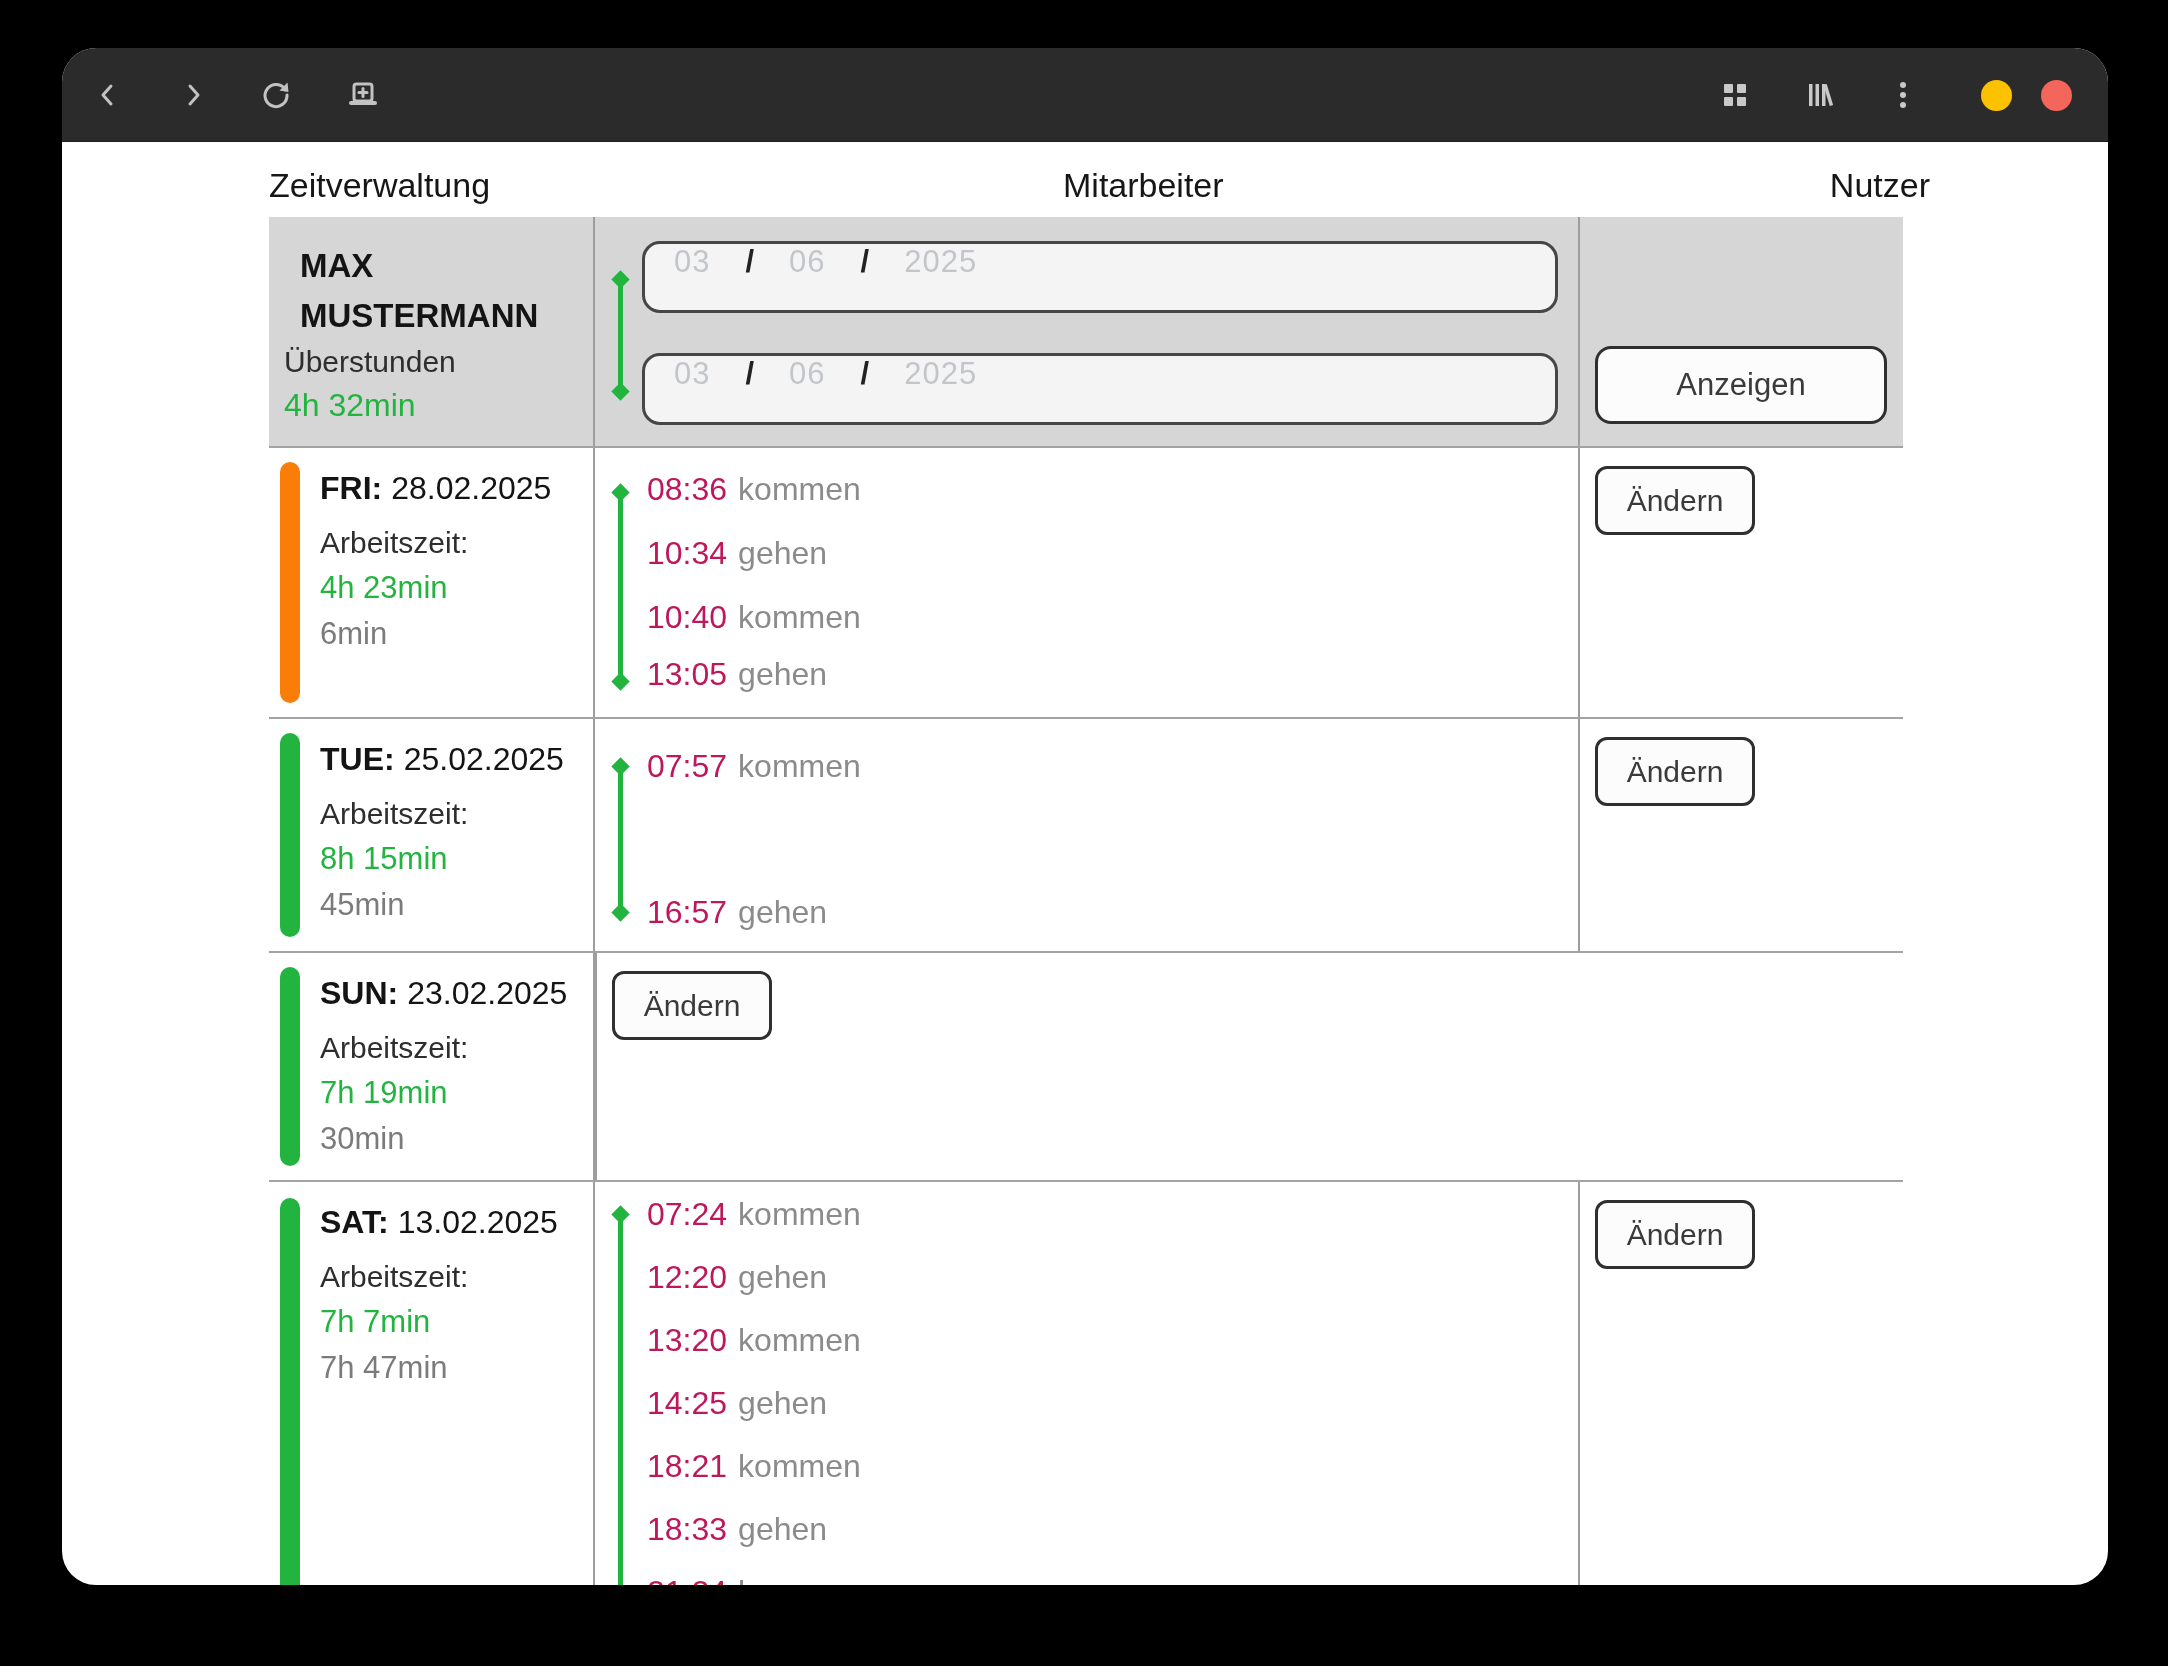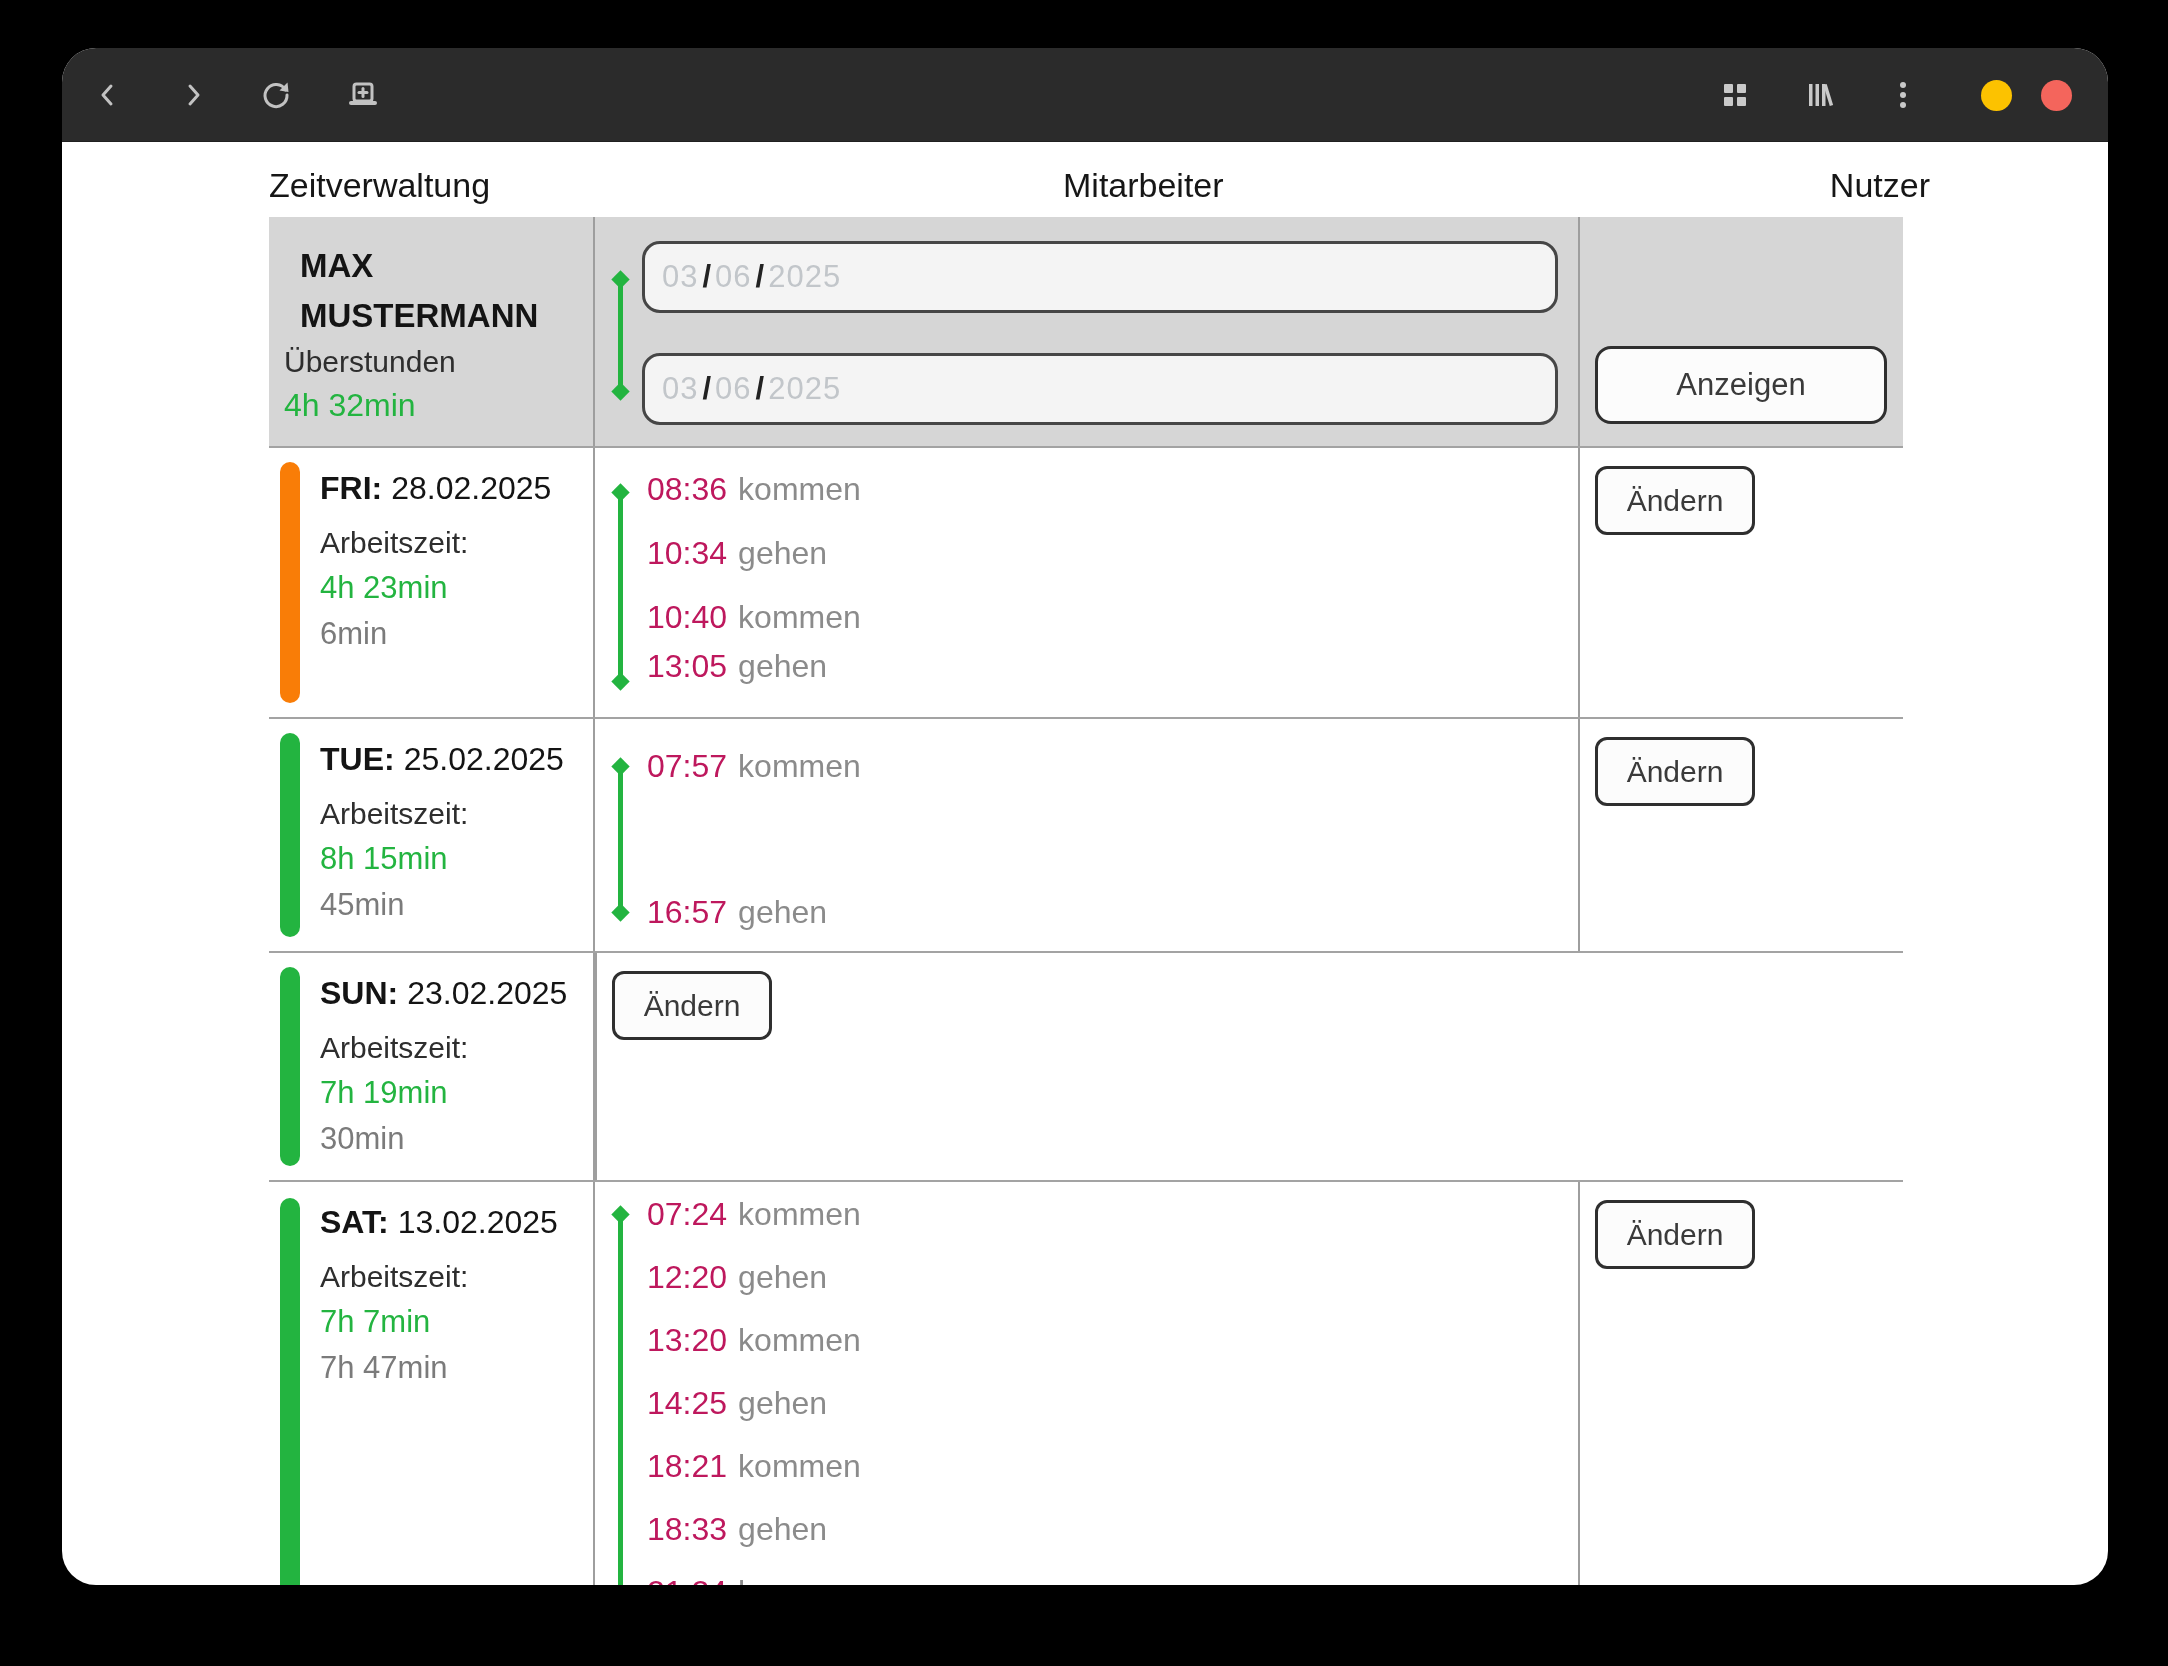--- a/index.html
+++ b/index.html
@@ -33,22 +33,22 @@
   .c3 { position:relative; border-left:2px solid #9e9e9e; }
   .hdr { background:#d6d6d6; }
 
   
   .hname { position:absolute; left:15px; font-size:33px; font-weight:700; color:#141414;margin-left:16px; }
   .hover-label { position:absolute; left:15px; top:128px; font-size:30px; color:#2e2e2e; }
   .hover-value { position:absolute; left:15px; top:170px; font-size:32px; }
 
   
   .dinput { position:absolute; left:47px; width:916px; height:72px; background:#f4f4f4;
-            border:3px solid #464646; border-radius:18px; display:flex; align-items:center;
-            padding-left:17px; font-size:31px; cursor:text; }
+            border:3px solid #464646; border-radius:18px; display:flex; 
+            padding-left:29px; font-size:31px; cursor:text;gap:31px; }
   .dinput .num { color:#c2c6ca; letter-spacing:1px; }
   .dinput .sep { color:#222; font-weight:700; margin:0 4px; }
 
   
   .btn { position:absolute; display:flex; align-items:center; justify-content:center;
          background:#fcfcfc; border:3px solid #2f2f2f; color:#3a3a3a; cursor:pointer; }
   .btn-show { left:15px; top:129px; width:292px; height:78px; border-radius:16px; font-size:31px; }
   .btn-change { left:15px; top:18px; width:160px; height:69px; border-radius:12px; font-size:30px; }
 
   
@@ -184,21 +184,21 @@
           <div class="dtime">4h 23min</div>
           <div class="dbreak">6min</div>
         </div>
         <div class="c2">
           <div class="tline" style="top:44px;height:190px"></div>
           <div class="dia" style="top:38px"></div>
           <div class="dia" style="top:227px"></div>
           <div class="entry" style="top:23px"><span class="t">08:36</span><span class="w">kommen</span></div>
           <div class="entry" style="top:87px"><span class="t">10:34</span><span class="w">gehen</span></div>
           <div class="entry" style="top:151px"><span class="t">10:40</span><span class="w">kommen</span></div>
-          <div class="entry" style="top:200px"><span class="t">13:05</span><span class="w">gehen</span></div>
+          <div class="entry" style="top:208px"><span class="t">13:05</span><span class="w">gehen</span></div>
         </div>
         <div class="c3">
           <button class="btn btn-change">Ändern</button>
         </div>
       </div>
 
       <div class="trow" style="height:234px">
         <div class="c1">
           <div class="daybar" style="top: 14px; bottom: 14px; background: rgb(35, 180, 64);"></div>
           <div class="dtitle"><span class="dlabel">TUE:</span><span class="ddate">25.02.2025</span></div>

